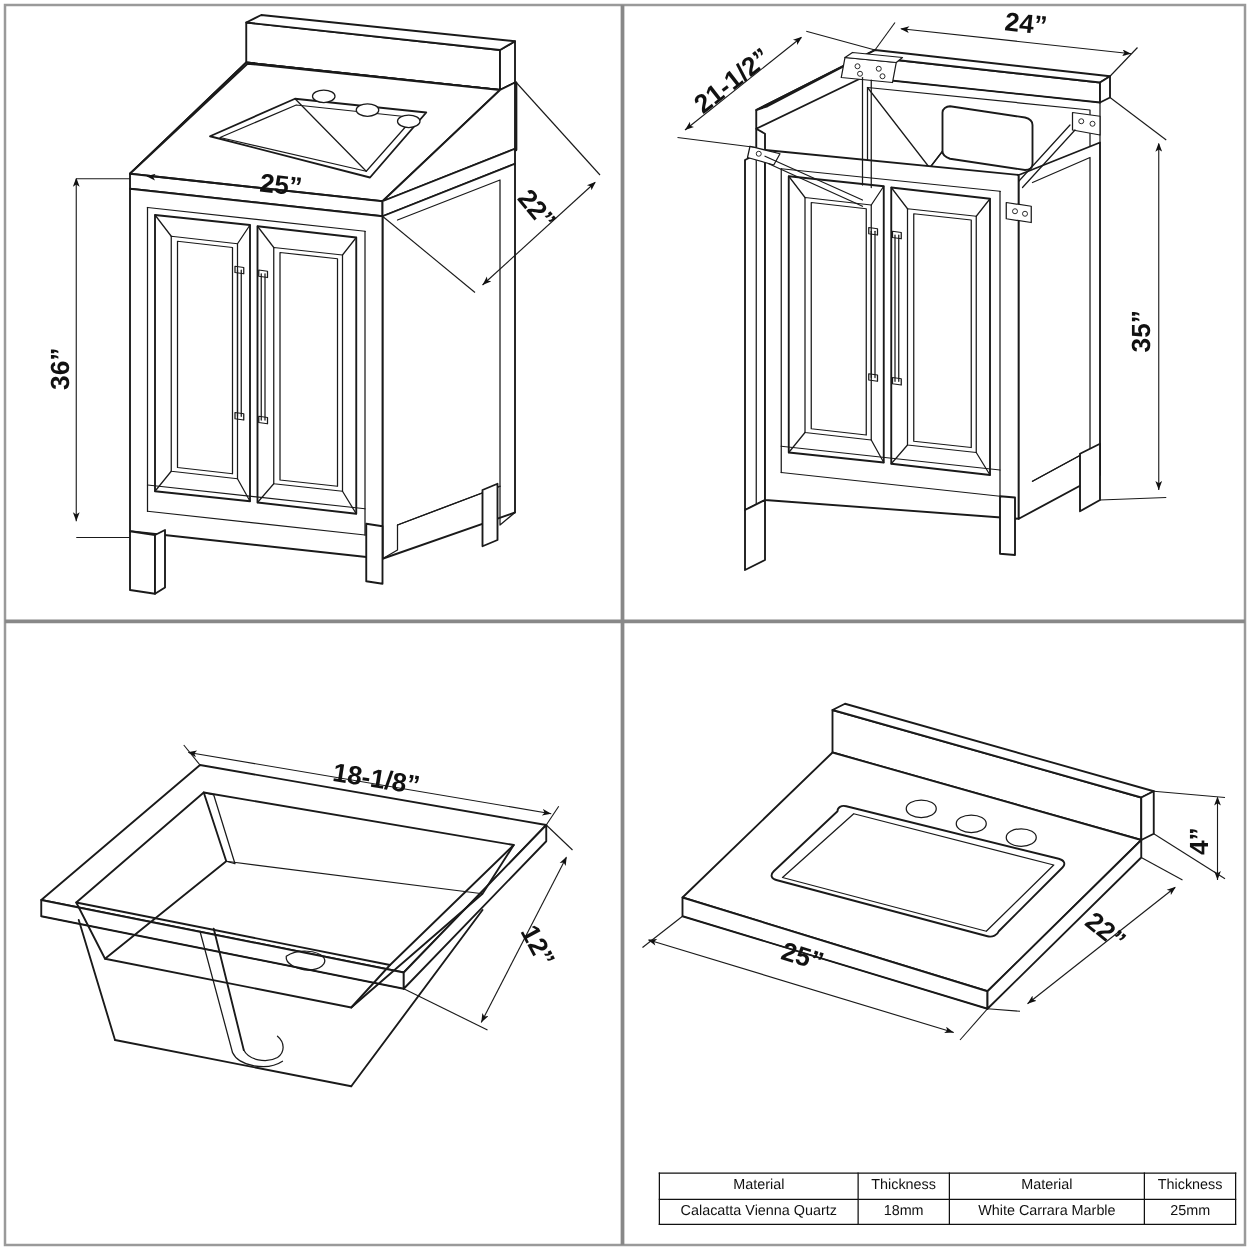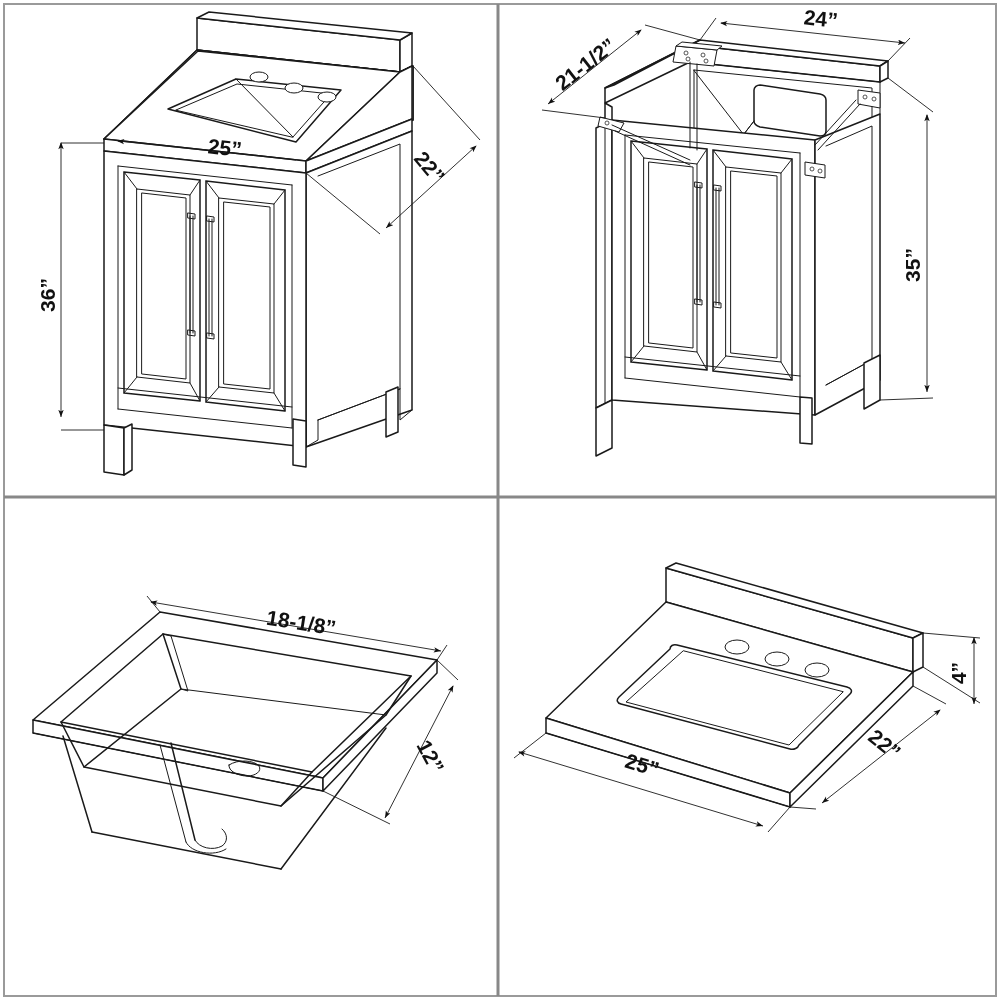--- a/index.html
+++ b/index.html
@@ -427,14 +427,32 @@
       <g>
         <line class="dim" x1="974" y1="638" x2="974" y2="704" marker-start="url(#ahs)" marker-end="url(#ah)"></line>
         <line class="dim" x1="923" y1="633" x2="980" y2="638"></line>
         <line class="dim" x1="923" y1="667" x2="980" y2="703"></line>
         <text class="dimtxt" x="966" y="673" transform="rotate(-90 966 673)" text-anchor="middle">4”</text>
       </g>
     </g>
 
   </svg>
 
+  <table id="mat-table">
+    <thead>
+      <tr>
+        <th class="c-mat">Material</th>
+        <th class="c-th">Thickness</th>
+        <th class="c-mat">Material</th>
+        <th class="c-th">Thickness</th>
+      </tr>
+    </thead>
+    <tbody>
+      <tr>
+        <td>Calacatta Vienna Quartz</td>
+        <td>18mm</td>
+        <td>White Carrara Marble</td>
+        <td>25mm</td>
+      </tr>
+    </tbody>
+  </table>
 
 </div>
 
 </body></html>

